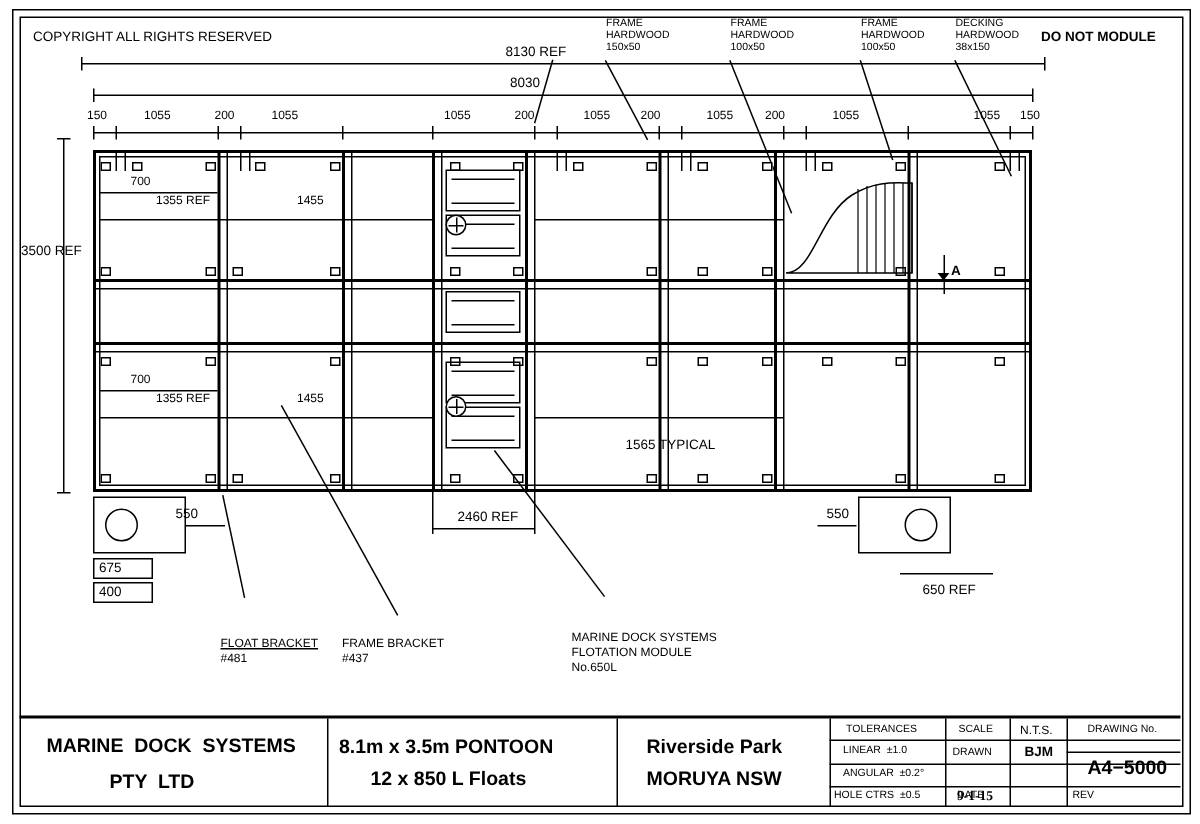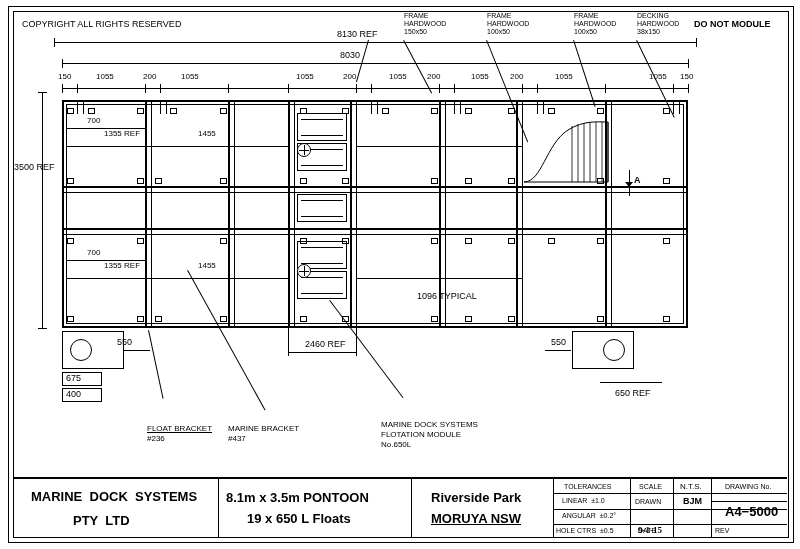--- a/index.html
+++ b/index.html
@@ -246,21 +246,21 @@
   <div class="ln h" style="left:66px;top:128px;width:79px;"></div>
   <div class="txt t8" style="left:87px;top:117px;">700</div>
   <div class="txt t8" style="left:104px;top:130px;">1355 REF</div>
   <div class="txt t8" style="left:198px;top:130px;">1455</div>
 
   <div class="ln h" style="left:66px;top:260px;width:79px;"></div>
   <div class="txt t8" style="left:87px;top:249px;">700</div>
   <div class="txt t8" style="left:104px;top:262px;">1355 REF</div>
   <div class="txt t8" style="left:198px;top:262px;">1455</div>
 
-  <div class="txt t9" style="left:417px;top:292px;">1096 TYPICAL</div>
+  <div class="txt t9" style="left:417px;top:292px;">1565 TYPICAL</div>
 
   <div class="ln h" style="left:288px;top:352px;width:68px;"></div>
   <div class="ln v" style="left:288px;top:328px;height:28px;"></div>
   <div class="ln v" style="left:356px;top:328px;height:28px;"></div>
   <div class="txt t9" style="left:305px;top:340px;">2460 REF</div>
 
   <div class="box" style="left:62px;top:331px;width:62px;height:38px;"></div>
   <div class="circ" style="left:70px;top:339px;width:22px;height:22px;"></div>
   <div class="ln h" style="left:124px;top:350px;width:26px;"></div>
   <div class="txt t9" style="left:117px;top:338px;">550</div>
@@ -276,24 +276,24 @@
   <div class="ln h" style="left:545px;top:350px;width:26px;"></div>
   <div class="txt t9" style="left:615px;top:389px;">650 REF</div>
   <div class="ln h" style="left:600px;top:382px;width:62px;"></div>
 
   <div class="diag" style="left:149px;top:330px;width:70px;transform:rotate(78deg);"></div>
   <div class="diag" style="left:188px;top:270px;width:160px;transform:rotate(61deg);"></div>
   <div class="diag" style="left:330px;top:300px;width:122px;transform:rotate(53deg);"></div>
 
   <div>
     <div class="txt t8" style="left:147px;top:425px;text-decoration:underline;">FLOAT BRACKET</div>
-    <div class="txt t8" style="left:147px;top:435px;">#236</div>
-  </div>
-  <div>
-    <div class="txt t8" style="left:228px;top:425px;">MARINE BRACKET</div>
+    <div class="txt t8" style="left:147px;top:435px;">#481</div>
+  </div>
+  <div>
+    <div class="txt t8" style="left:228px;top:425px;">FRAME BRACKET</div>
     <div class="txt t8" style="left:228px;top:435px;">#437</div>
   </div>
   <div>
     <div class="txt t8" style="left:381px;top:421px;">MARINE DOCK SYSTEMS</div>
     <div class="txt t8" style="left:381px;top:431px;">FLOTATION MODULE</div>
     <div class="txt t8" style="left:381px;top:441px;">No.650L</div>
   </div>
 
   <div class="tb">
 
@@ -306,24 +306,24 @@
 
     <div class="ln h" style="left:540px;top:14px;width:234px;"></div>
     <div class="ln h" style="left:540px;top:30px;width:234px;"></div>
     <div class="ln h" style="left:540px;top:45px;width:234px;"></div>
     <div class="ln h" style="left:698px;top:22px;width:76px;"></div>
 
     <div class="txt t13 bold" style="left:18px;top:11px;">MARINE  DOCK  SYSTEMS</div>
     <div class="txt t13 bold" style="left:60px;top:35px;">PTY  LTD</div>
 
     <div class="txt t12 bold" style="left:213px;top:12px;">8.1m x 3.5m PONTOON</div>
-    <div class="txt t12 bold" style="left:234px;top:33px;">19 x 650 L Floats</div>
+    <div class="txt t12 bold" style="left:234px;top:33px;">12 x 850 L Floats</div>
 
     <div class="txt t12 bold" style="left:418px;top:12px;">Riverside Park</div>
-    <div class="txt t12 bold" style="left:418px;top:33px;text-decoration:underline;">MORUYA NSW</div>
+    <div class="txt t12 bold" style="left:418px;top:33px;">MORUYA NSW</div>
 
     <div class="txt t7" style="left:551px;top:4px;">TOLERANCES</div>
     <div class="txt t7" style="left:549px;top:18px;">LINEAR  ±1.0</div>
     <div class="txt t7" style="left:549px;top:33px;">ANGULAR  ±0.2°</div>
     <div class="txt t7" style="left:543px;top:48px;">HOLE CTRS  ±0.5</div>
 
     <div class="txt t7" style="left:626px;top:4px;">SCALE</div>
     <div class="txt t8" style="left:667px;top:4px;">N.T.S.</div>
     <div class="txt t7" style="left:622px;top:19px;">DRAWN</div>
     <div class="txt t9 bold" style="left:670px;top:18px;">BJM</div>

